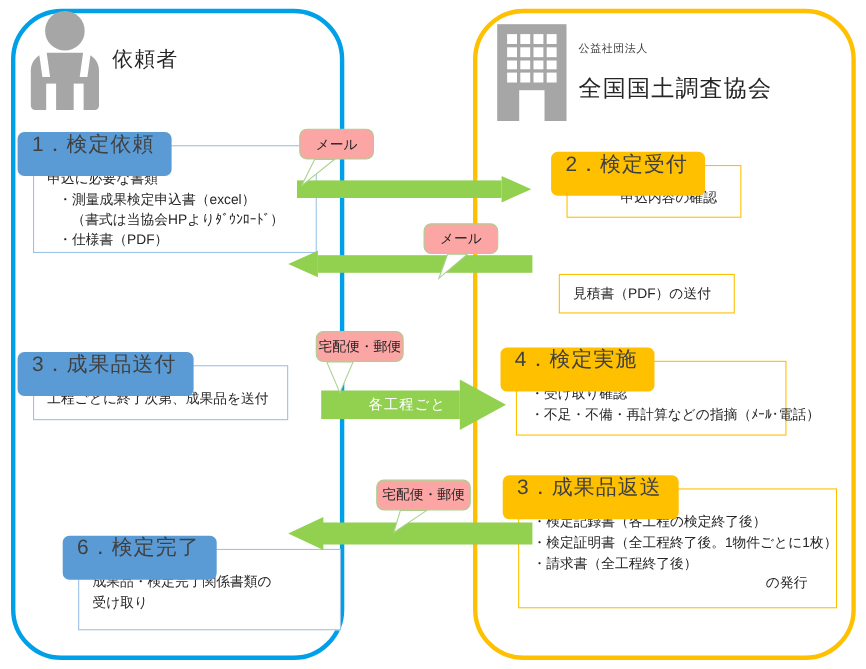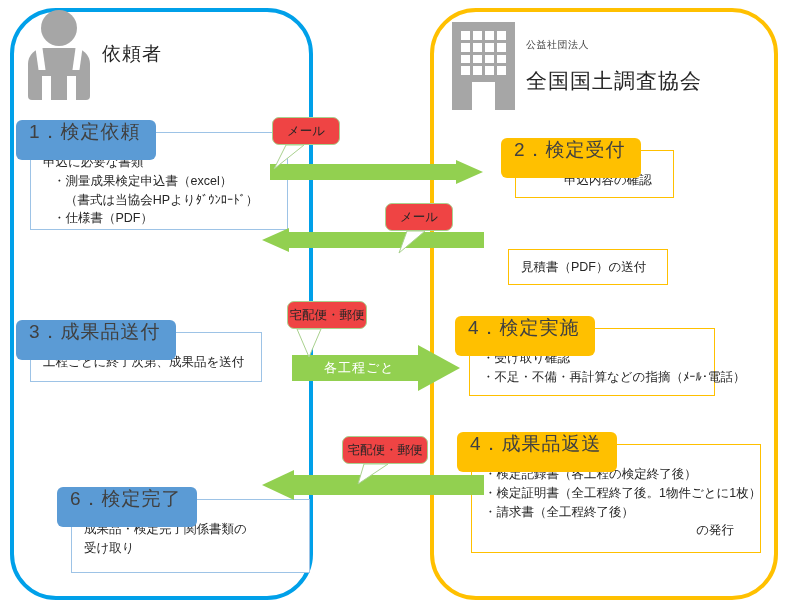--- a/index.html
+++ b/index.html
@@ -128,20 +128,21 @@
 
   
   .arrow{position:absolute;}
   .arrow .shaft{position:absolute;background:#92d050;}
   .arrow .head-r,.arrow .head-l{position:absolute;width:0;height:0;}
   .arrow .head-r{border-top:solid transparent;border-bottom:solid transparent;border-left:solid #92d050;}
   .arrow .head-l{border-top:solid transparent;border-bottom:solid transparent;border-right:solid #92d050;}
   .arrow .alabel{
     position:absolute;color:#ffffff;font-size:13px;letter-spacing:1px;
     white-space:nowrap;
+    margin-left:11px;
   }
 
   
   #arrow1{left:270px;top:160px;width:220px;height:24px;}
   #arrow1 .shaft{left:0;top:4px;width:186px;height:16px;}
   #arrow1 .head-r{left:186px;top:0;border-top-width:12px;border-bottom-width:12px;border-left-width:27px;}
   
   #arrow2{left:262px;top:228px;width:222px;height:24px;}
   #arrow2 .shaft{left:27px;top:4px;width:195px;height:16px;}
   #arrow2 .head-l{left:0;top:0;border-top-width:12px;border-bottom-width:12px;border-right-width:27px;}
@@ -153,21 +154,21 @@
   
   #arrow4{left:262px;top:470px;width:222px;height:30px;}
   #arrow4 .shaft{left:30px;top:5px;width:192px;height:20px;}
   #arrow4 .head-l{left:0;top:0;border-top-width:15px;border-bottom-width:15px;border-right-width:32px;}
 
   
   .callout{position:absolute;}
   .callout .bubble{
     position:absolute;left:0;top:0;
     box-sizing:border-box;
-    background:#ef4444;border:1px solid #a9d18e;border-radius:7px;
+    background:#fca5a5;border:1px solid #a9d18e;border-radius:7px;
     font-size:12.5px;color:#262626;
     display:flex;align-items:center;justify-content:center;
     white-space:nowrap;
   }
   .callout svg{position:absolute;overflow:visible;}
 
   #call-mail1{left:272px;top:117px;}
   #call-mail1 .bubble{width:68px;height:28px;}
   #call-mail2{left:385px;top:203px;}
   #call-mail2 .bubble{width:68px;height:28px;}
@@ -257,21 +258,21 @@
     <div class="badge">4．検定実施</div>
   </div>
 
   <div class="step orange" id="step5">
     <div class="panel">
         <div class="ln">・検定記録書（各工程の検定終了後）</div>
         <div class="ln">・検定証明書（全工程終了後。1物件ごとに1枚）</div>
         <div class="ln">・請求書（全工程終了後）</div>
         <div class="ln right">の発行</div>
       </div>
-    <div class="badge">4．成果品返送</div>
+    <div class="badge">3．成果品返送</div>
   </div>
 
   <div class="step blue" id="step6">
     <div class="panel">
         <div class="ln">成果品・検定完了関係書類の</div>
         <div class="ln">受け取り</div>
       </div>
     <div class="badge">6．検定完了</div>
   </div>
 

